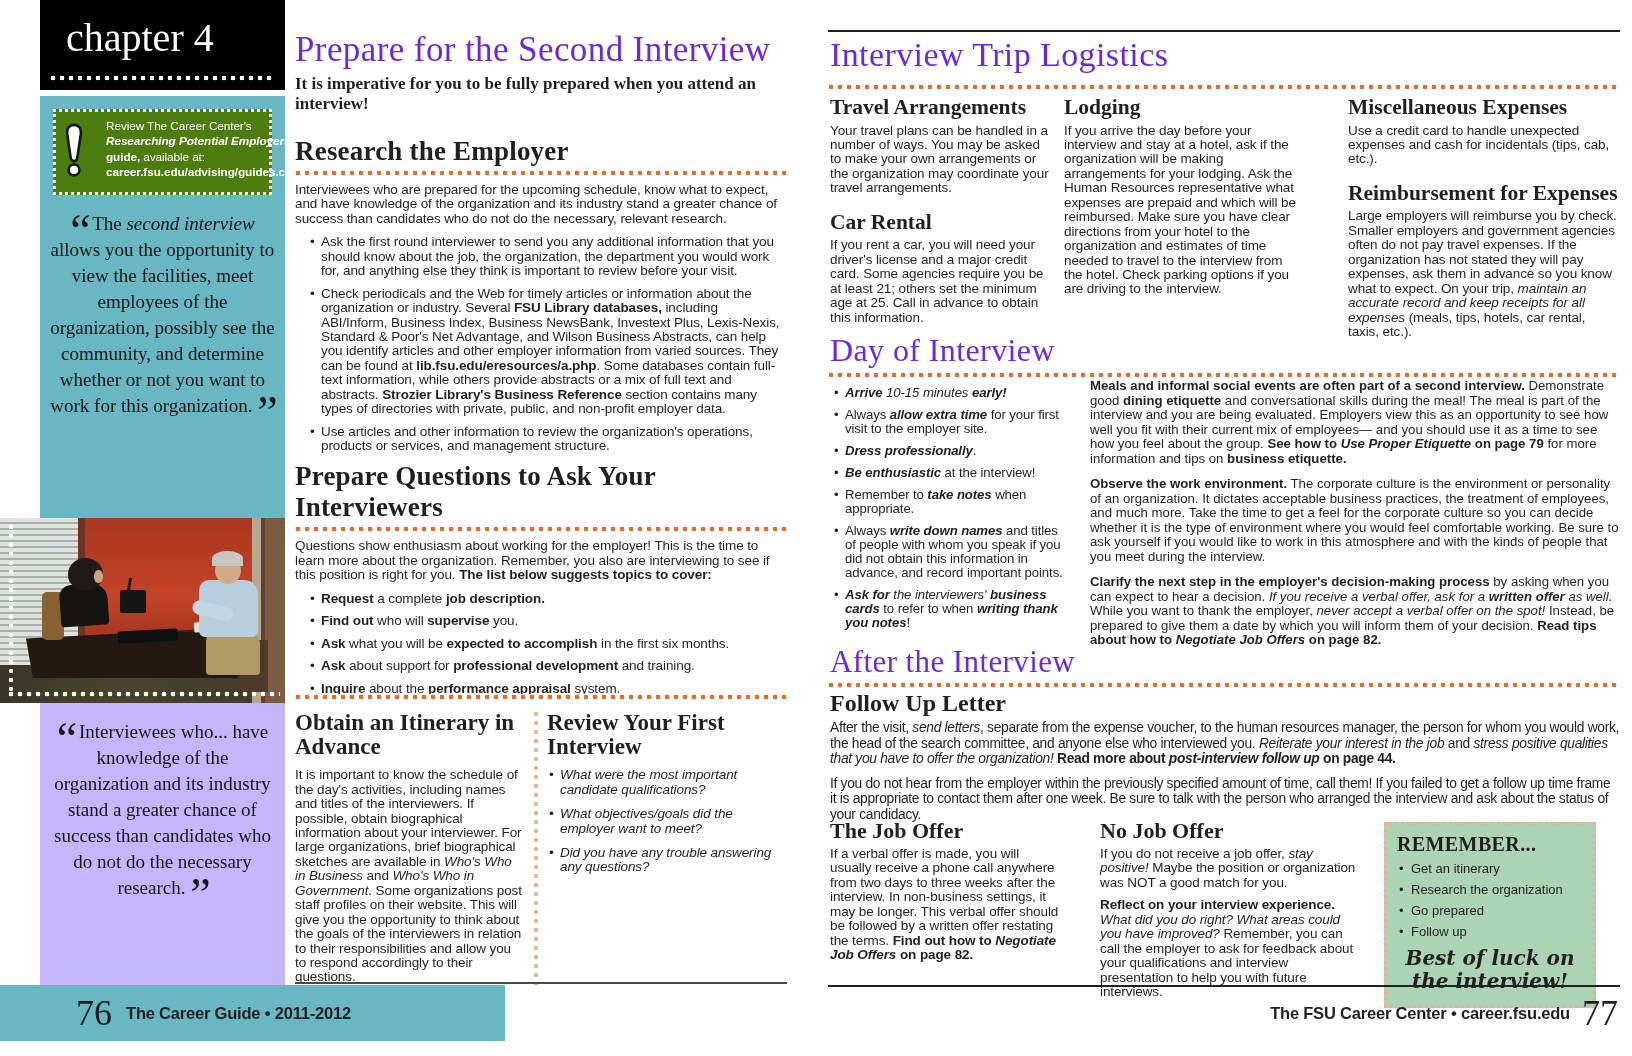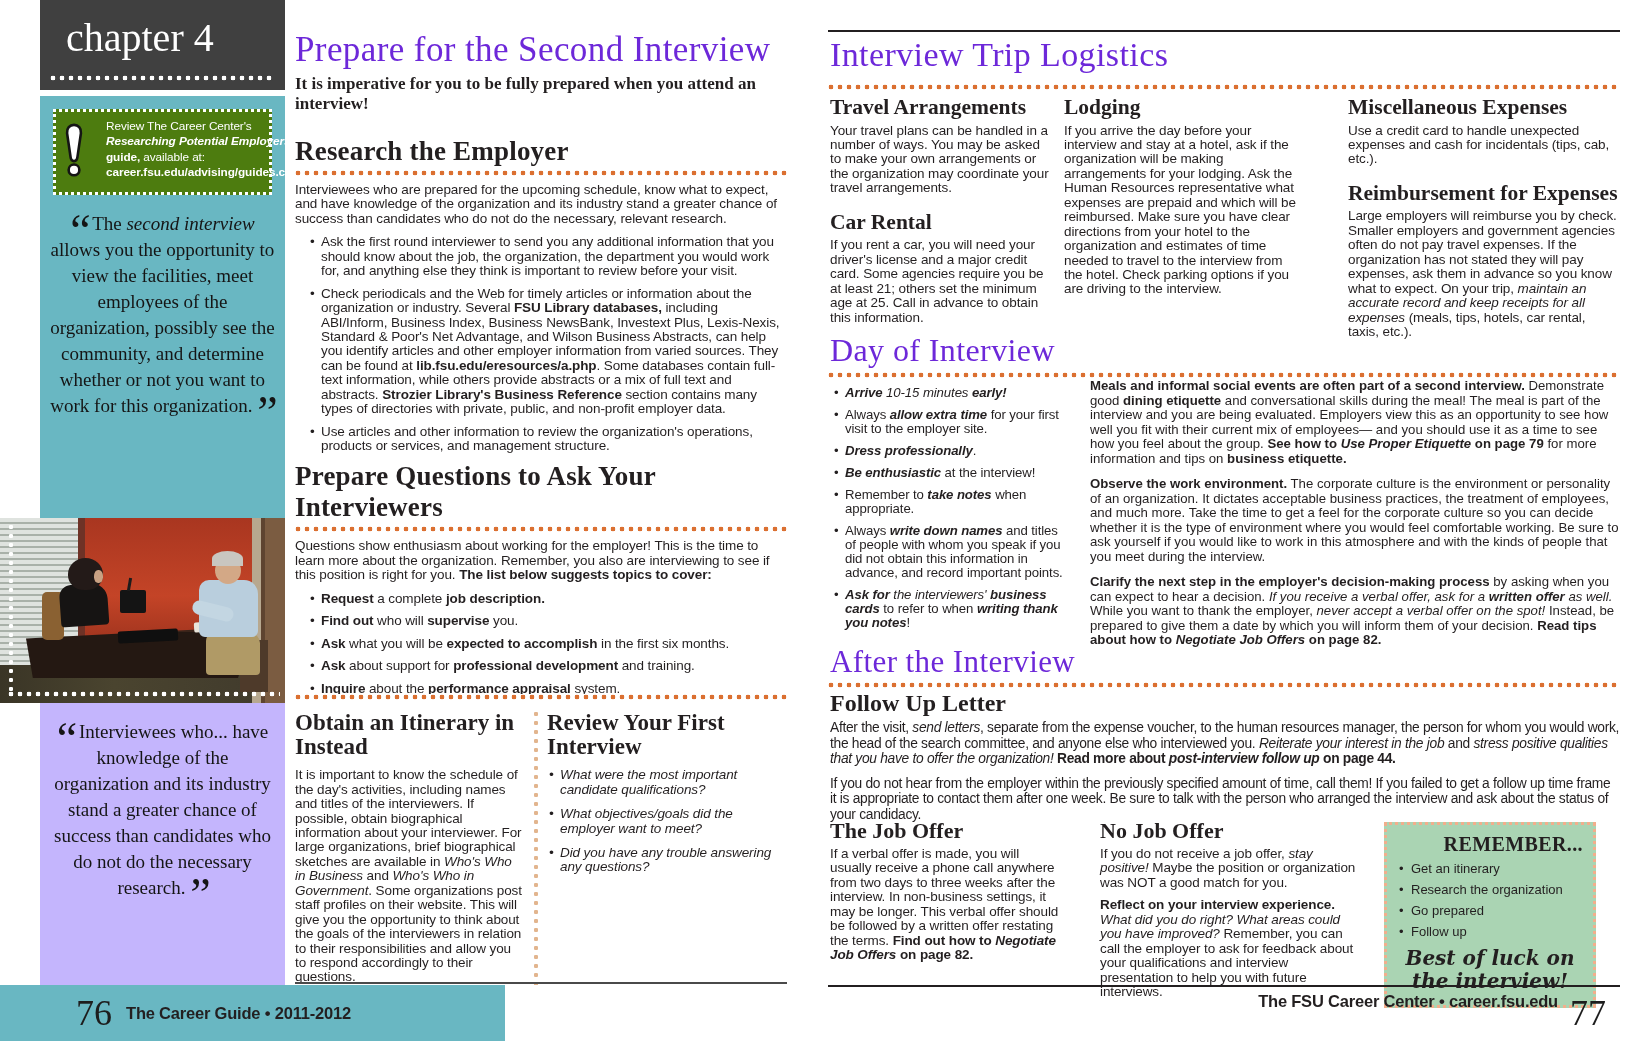--- a/index.html
+++ b/index.html
@@ -12,21 +12,21 @@
   .tealh{color:#6d28d9;font-weight:normal;letter-spacing:.4px}
   .bd{font-size:13.5px;line-height:1.07;letter-spacing:-.1px}
   p{margin:0}
   
   .dotrow{height:6px;background-repeat:repeat-x;background-size:9px 6px}
   .dotrow.orange{background-image:radial-gradient(circle at 3px 3px,#DB7031 2.2px,rgba(0,0,0,0) 2.6px)}
   .dotrow.white{background-image:radial-gradient(circle at 3px 3px,#ffffff 2.2px,rgba(0,0,0,0) 2.6px)}
   .vdots{width:6px;background-repeat:repeat-y;background-size:6px 9px;
          background-image:radial-gradient(circle at 3px 3px,#E2B58E 2px,rgba(0,0,0,0) 2.4px)}
   
-  .chapter-box{left:40px;top:0;width:245px;height:90px;background:#404040}
+  .chapter-box{left:40px;top:0;width:245px;height:90px;background:#000000}
   .chapter-title{padding:14px 0 0 26px;font-family:"Liberation Serif",serif;font-size:40px;color:#fff}
   .chapter-dots{position:absolute;left:10px;right:10px;bottom:9px}
   .sidebar-main{left:40px;top:96px;width:245px;height:422px;background:#69B7C2}
   .callout{margin:13px 13px 0;background:#4d7c0f;border:3px dotted #fff;padding:7px 7px 7px 5px;
            display:flex;gap:19px;align-items:flex-start}
   .callout-text{color:#fff;font-size:11.8px;line-height:1.3;letter-spacing:-.1px}
   .quote{color:#151515;font-family:"Liberation Serif",serif;font-weight:normal;font-size:19px;
          line-height:26px;text-align:center;padding:16px 10px 0}
   .qmark{font-size:46px;line-height:0;vertical-align:-16px;letter-spacing:-3px}
   
@@ -79,29 +79,29 @@
   .dr-after{top:682px;left:0;width:792px}
   .h3-fup{top:690px;left:2px;font-size:24px;font-weight:bold}
   .after-ps{top:720px;left:2px;width:790px}
   .after-ps p{font-size:13.8px;line-height:1.13;margin:0 0 9px;letter-spacing:-.3px}
   .job{top:818px;left:2px;width:233px}
   .job h3,.nojob h3{font-size:22px;font-weight:bold;margin-bottom:3px}
   .nojob{top:818px;left:272px;width:264px}
   .nojob p{margin-bottom:8px}
   .remember{top:822px;left:556px;width:186px;background:#AAD4B3;border:3px dotted #F2AE8C;
             padding:8px 10px 12px}
-  .rem-title{font-family:"Liberation Serif",serif;font-weight:bold;font-size:20px;text-align:right;
+  .rem-title{font-family:"Liberation Serif",serif;font-weight:bold;font-size:20px;text-align:left;
              letter-spacing:.4px;margin-bottom:5px}
   .rem-list{list-style:none;margin:0;padding:0;font-size:13px}
   .rem-list li{position:relative;padding-left:14px;margin-bottom:6px}
   .rem-list li::before{content:"•";position:absolute;left:2px}
   .rem-closing{font-family:"DejaVu Serif",serif;font-style:italic;font-weight:bold;font-size:20px;
                text-align:center;line-height:1.15;margin-top:8px}
   .r-rule-bottom{top:985px;left:0;width:792px;border-top:2px solid #231F20}
-  .r-footer{top:992px;right:12px;display:flex;align-items:flex-start}
+  .r-footer{top:992px;right:0;display:flex;align-items:center}
   .r-footer .pageno{margin-left:12px;margin-right:2px}
   
   .ph{position:absolute}
   .ph-wall{inset:0;background:linear-gradient(180deg,#A93620 0%,#C44427 42%,#8E2C1A 80%,#8E2C1A 100%)}
   .ph-floor{left:0;bottom:0;width:100%;height:38px;background:linear-gradient(90deg,#3A3526,#4A442F 40%,#403A2C)}
   .ph-window{left:0;top:0;width:78px;height:150px;background:repeating-linear-gradient(180deg,#DFE3DF 0 4px,#A9B1A9 4px 6px);border-right:7px solid #6E3226}
   .ph-doorwall{right:24px;top:0;width:9px;height:185px;background:#B7A88F}
   .ph-door{right:0;top:0;width:24px;height:185px;background:#7B5C41;border-left:4px solid #5E4430;box-sizing:border-box}
   .ph-table{left:26px;top:94px;width:228px;height:66px;background:linear-gradient(180deg,#3A241A 0 30%,#241812 30%);
             clip-path:polygon(0 40%,100% 22%,93% 100%,3% 100%)}
@@ -210,21 +210,21 @@
       <li><span class="rb">Ask</span> about the <span class="rb">organization's philosophy</span> and <span class="rb">management style.</span></li>
       <li><span class="rb">Find out</span> about <span class="rb">employee turnover</span> and/or how <span class="rb">economic conditions</span> have affected the organization.</li>
       <li><span class="rb">Ask</span> about the <span class="rb">timeline for filling the position</span> for which you are interviewing.</li>
     </ul>
   </div>
 
   <div class="abs lcols">
     <div class="dotrow orange"></div>
     <div class="twocol">
       <div class="colA">
-        <h3>Obtain an Itinerary in Instead</h3>
+        <h3>Obtain an Itinerary in Advance</h3>
         <p class="bd">It is important to know the schedule of the day's activities, including names and titles of the interviewers.  If possible, obtain biographical information about your interviewer.  For large organizations, brief biographical sketches are available in <span class="ri">Who's Who in Business</span> and <span class="ri">Who's Who in Government</span>.  Some organizations post staff profiles on their website.  This will give you the opportunity to think about the goals of the interviewers in relation to their responsibilities and allow you to respond accordingly to their questions.</p>
       </div>
       <div class="vd vdots"></div>
       <div class="colB">
         <h3>Review Your First Interview</h3>
         <ul class="blist bd ital" style="margin-top:9px">
           <li style="margin-bottom:10px">What were the most important candidate qualifications?</li>
           <li style="margin-bottom:10px">What objectives/goals did the employer want to meet?</li>
           <li style="margin-bottom:10px">Did you have any trouble answering any questions?</li>
         </ul>

